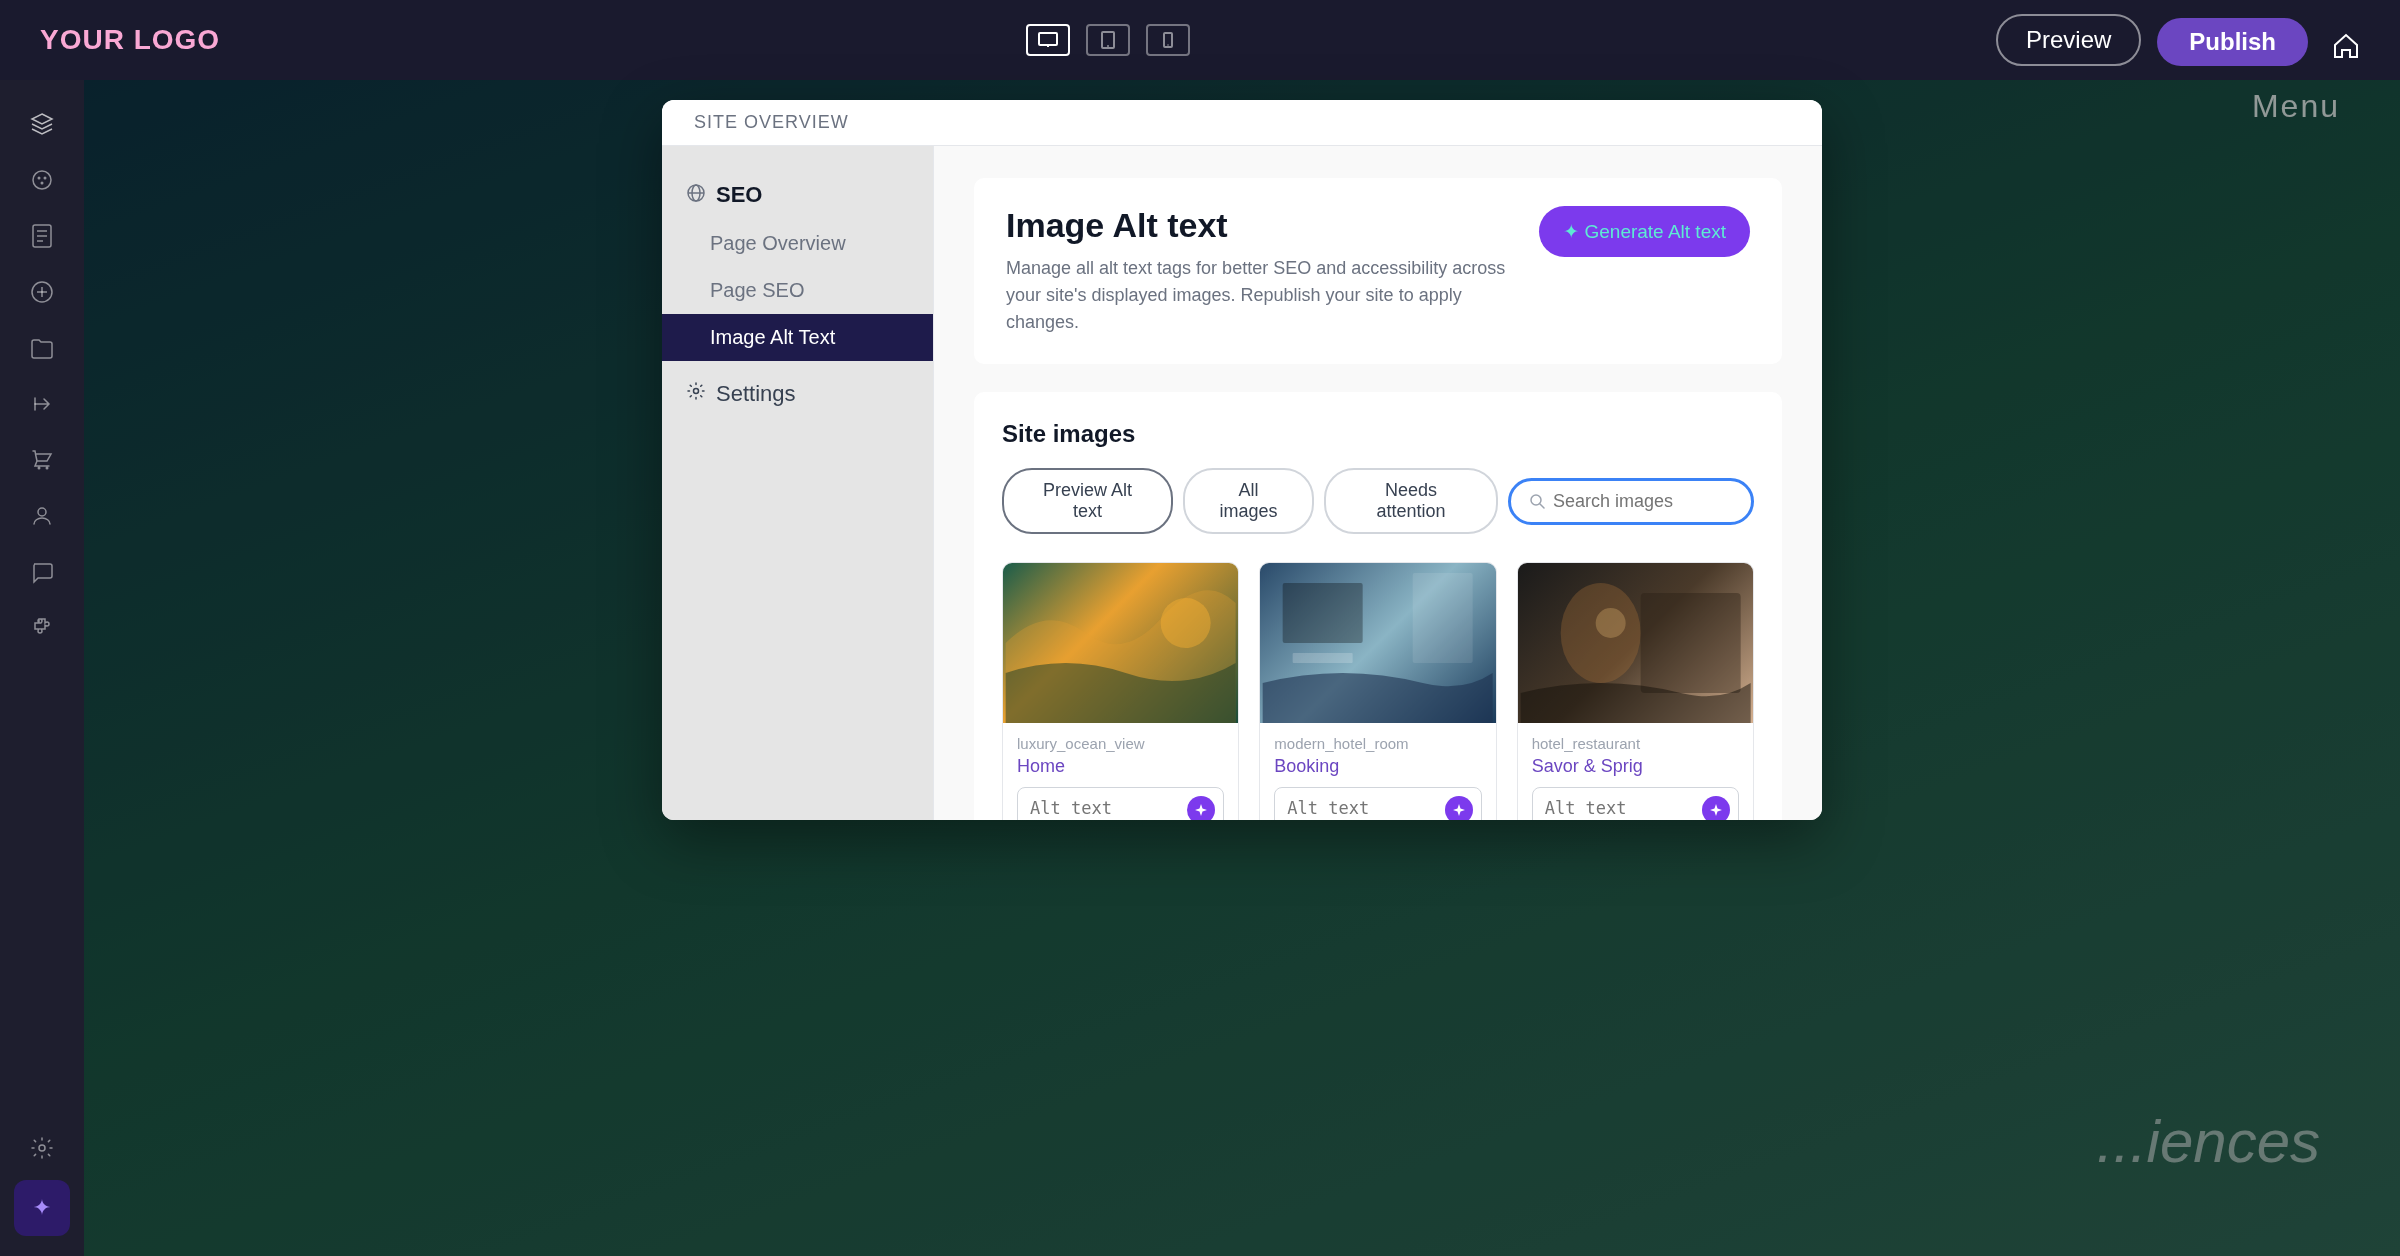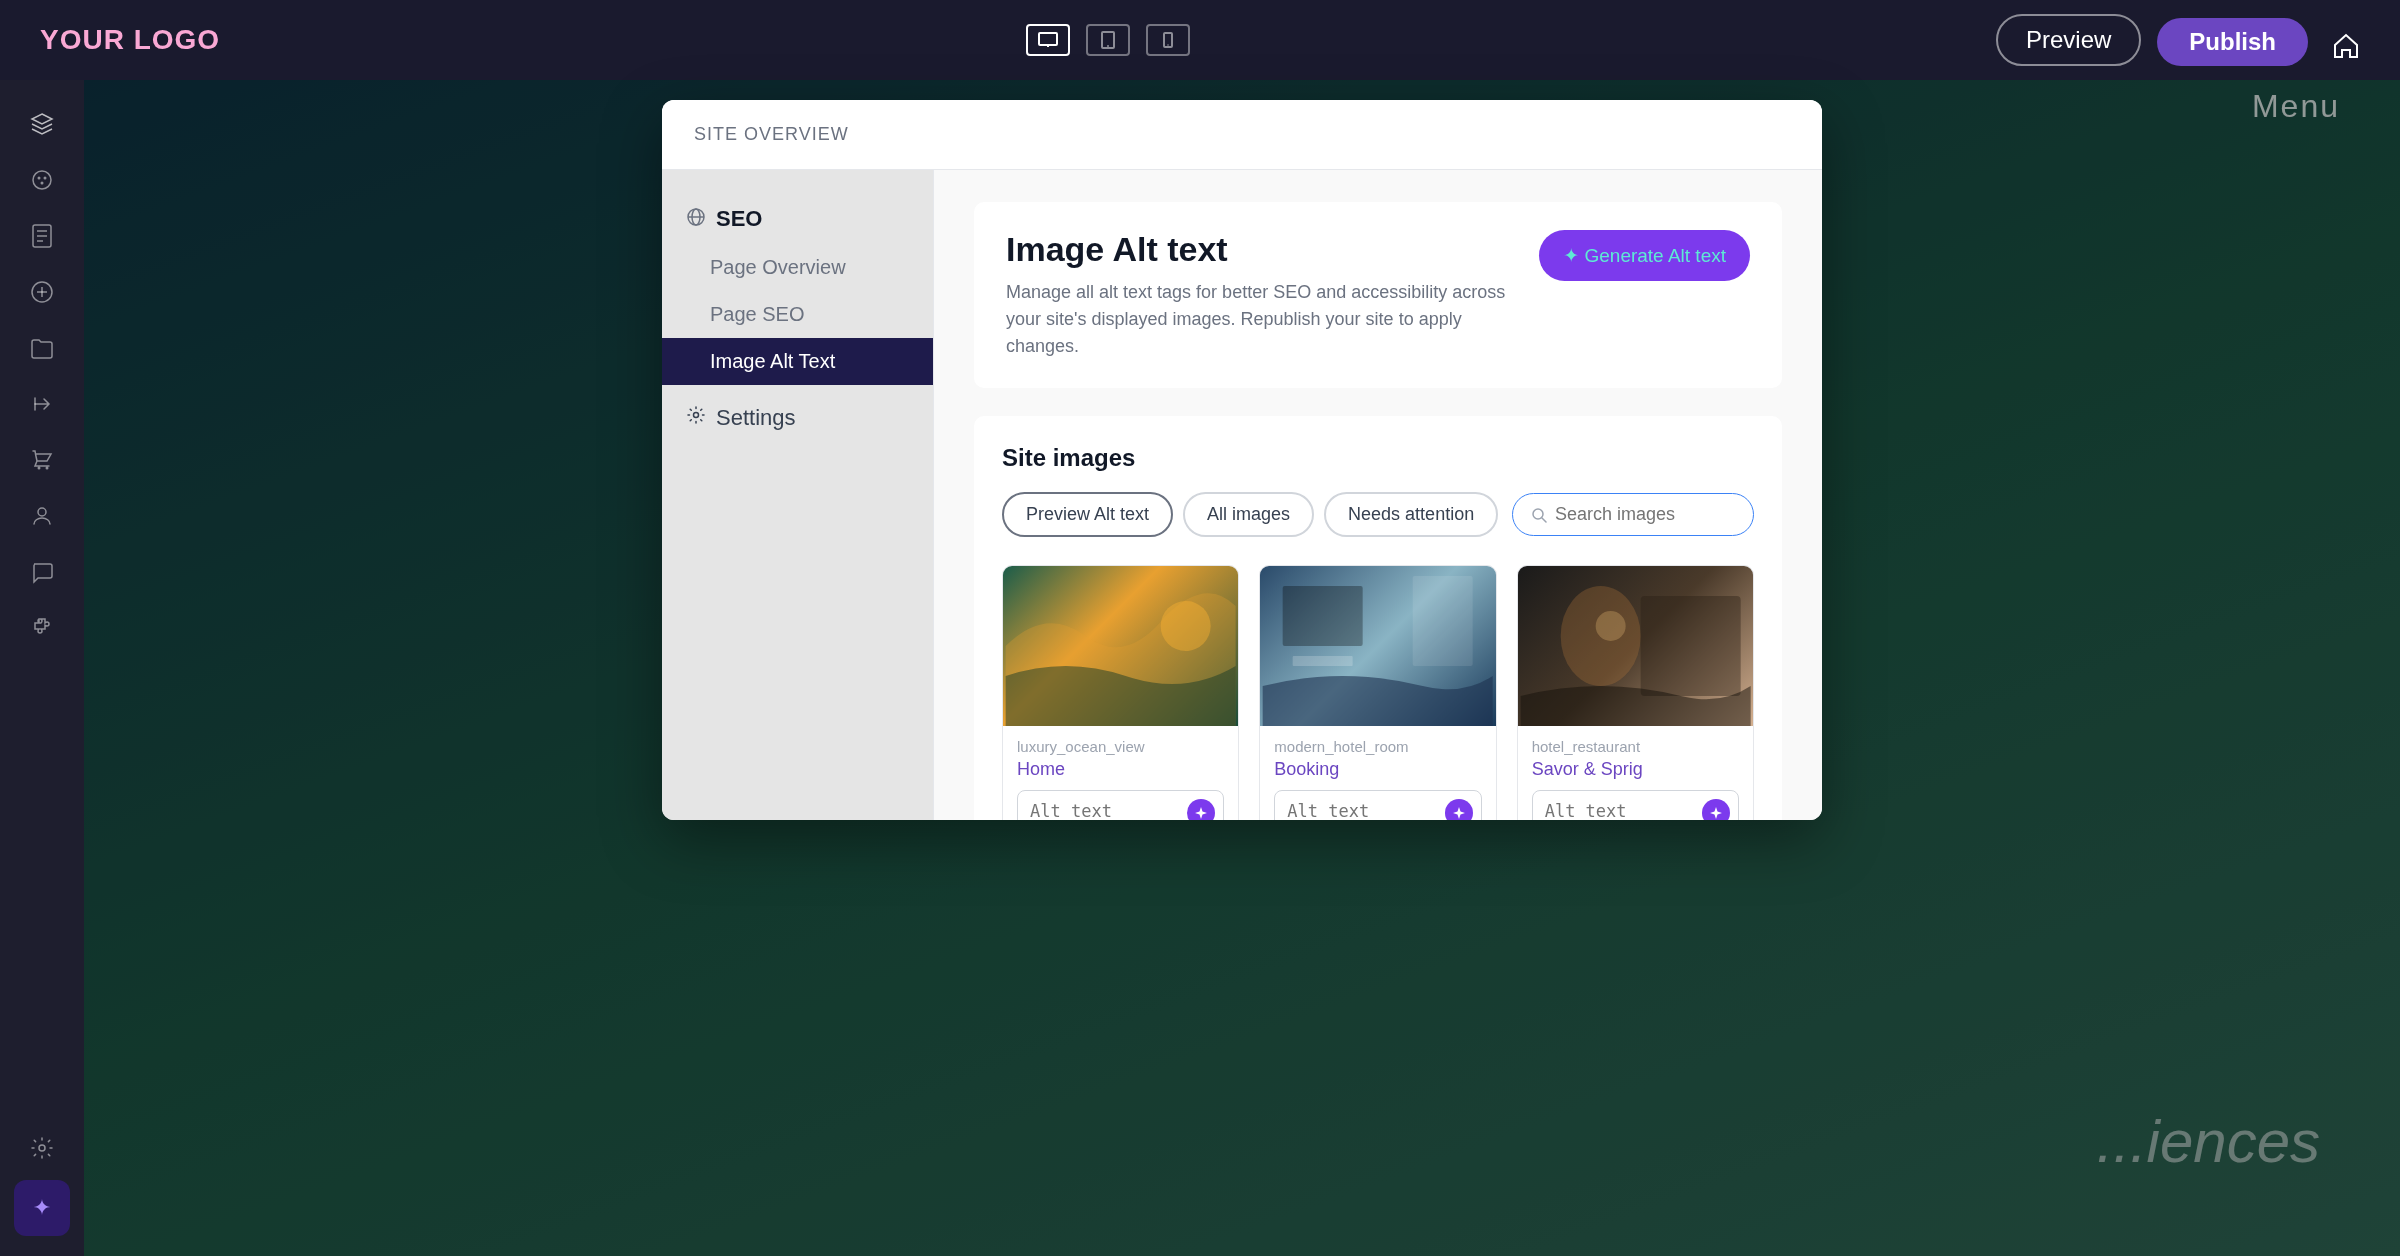--- a/index.html
+++ b/index.html
@@ -190,21 +190,21 @@
       max-height: 720px;
       overflow: hidden;
       display: flex;
       flex-direction: column;
       margin-top: 20px;
       box-shadow: 0 20px 60px rgba(0,0,0,0.4);
     }
 
     
     .modal-header {
-      padding: 24px 32px;
+      padding: 12px 32px;
       border-bottom: 1px solid #e5e7eb;
       font-size: 18px;
       font-weight: 500;
       color: #6b7280;
       letter-spacing: 1px;
       text-transform: uppercase;
       background: white;
     }
 
     
@@ -335,21 +335,21 @@
     }
     .filter-btn.active {
       border-color: #6b7280;
       font-weight: 500;
     }
     .search-box {
       margin-left: auto;
       display: flex;
       align-items: center;
       gap: 8px;
-      border: 1px solid #3b82f6;
+      border: 3px solid #3b82f6;
       border-radius: 30px;
       padding: 10px 18px;
       background: white;
     }
     .search-box input {
       border: none;
       outline: none;
       font-size: 18px;
       color: #6b7280;
       background: transparent;

